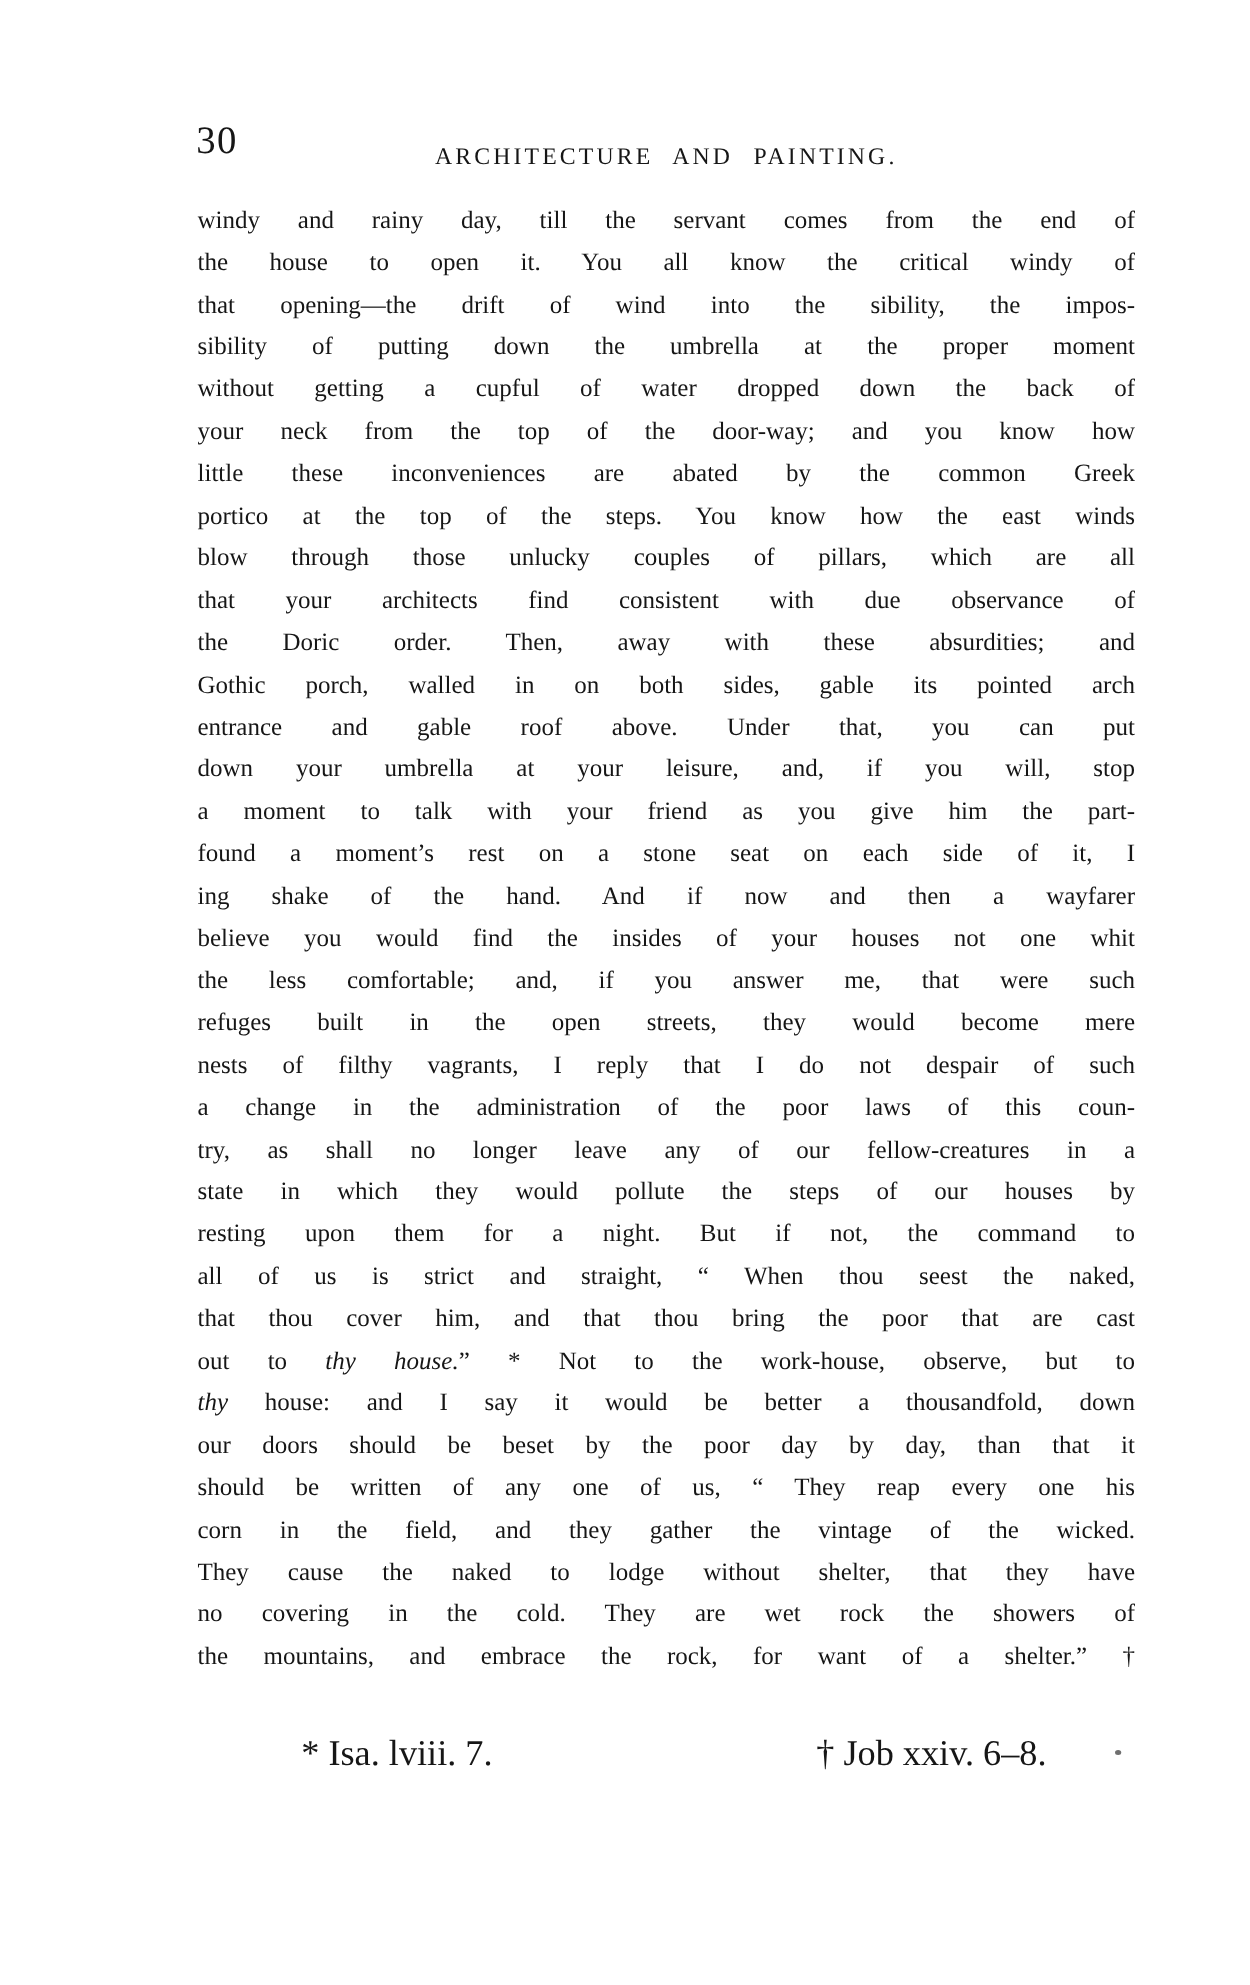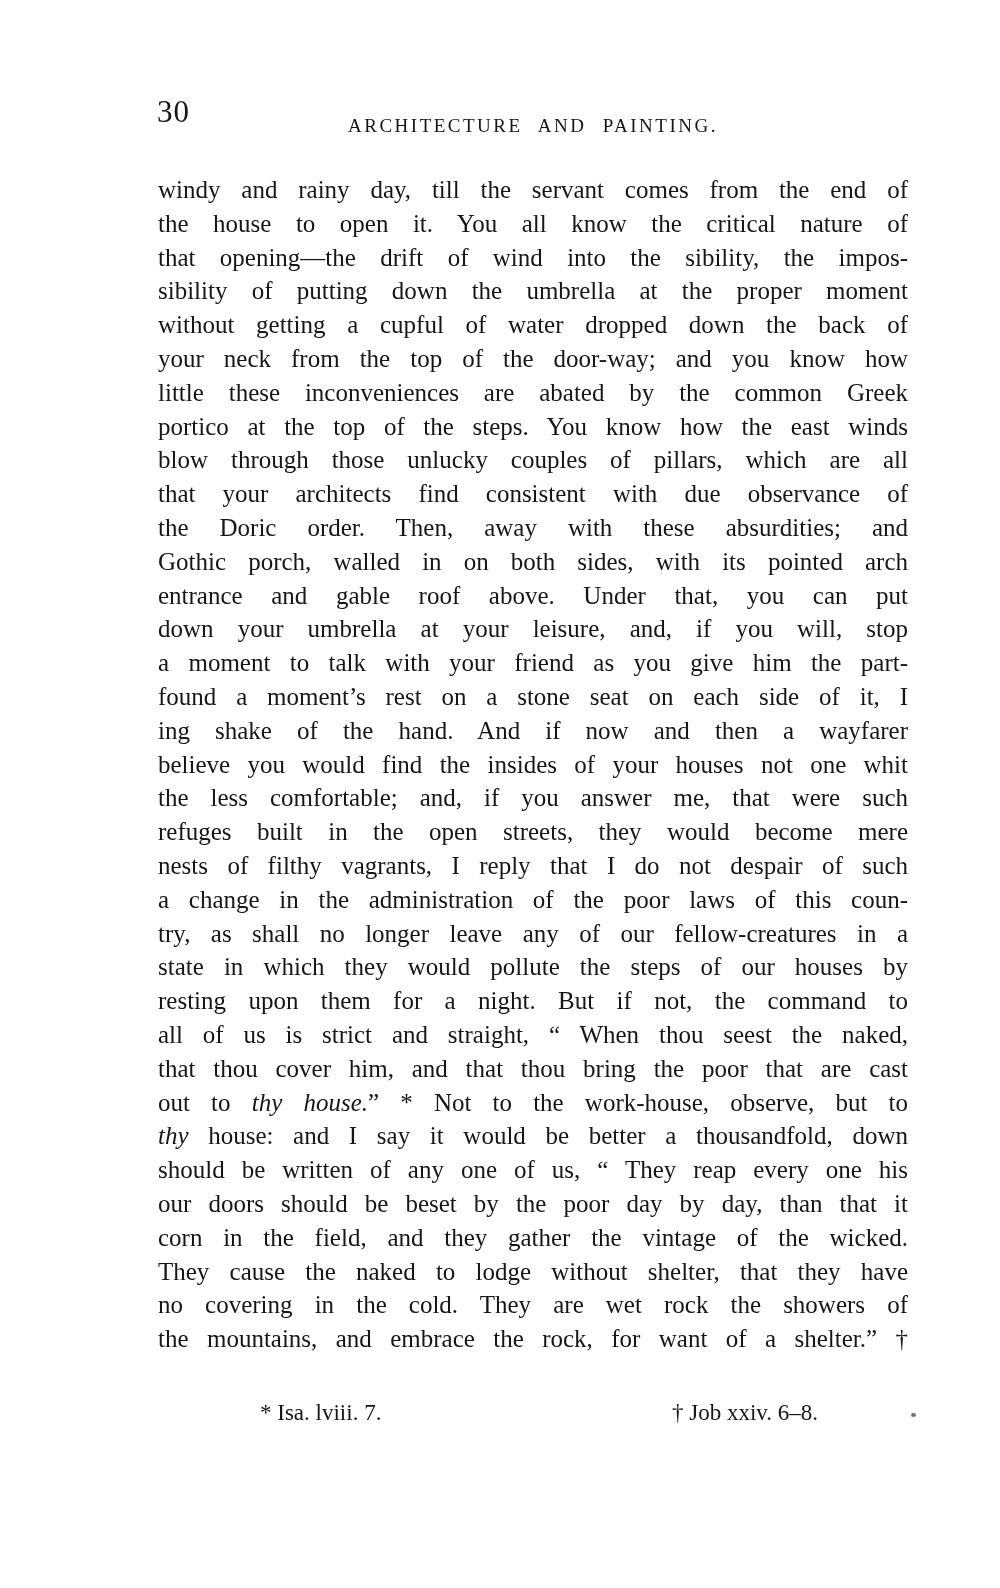--- a/index.html
+++ b/index.html
@@ -30,43 +30,42 @@
     width: 750px;
     text-align: center;
     font-size: 19px;
     letter-spacing: 2.5px;
     word-spacing: 9px;
     white-space: nowrap;
   }
   .body-text {
     position: absolute;
     left: 158px;
-    top: 173px;
+    top: 160px;
     width: 750px;
-    font-size: 25px;
+    font-size: 20px;
     line-height: 33.8px;
   }
   .line {
     height: 33.8px;
     text-align: justify;
     text-align-last: justify;
     overflow: hidden;
     white-space: normal;
   }
   .line em {
     font-style: italic;
   }
   .footnotes {
     position: absolute;
-    left: 174px;
+    left: 155px;
     top: 1387px;
     width: 750px;
     height: 36px;
-    font-size: 23px;
-    margin-top: 13px;
+    font-size: 29px;
   }
   .footnote-left {
     position: absolute;
     left: 86px;
     top: 0;
   }
   .footnote-right {
     position: absolute;
     left: 498px;
     top: 0;
@@ -86,50 +85,50 @@
 <body>
 
 <div class="page">
 
   <div class="page-number">30</div>
 
   <div class="running-header">ARCHITECTURE AND PAINTING.</div>
 
   <div class="body-text">
       <div class="line"><span>windy and rainy day, till the servant comes from the end of</span></div>
-      <div class="line"><span>the house to open it.  You all know the critical nature of</span></div>
+      <div class="line"><span>the house to open it.  You all know the critical windy of</span></div>
       <div class="line"><span>that opening—the drift of wind into the sibility, the impos-</span></div>
       <div class="line"><span>sibility of putting down the umbrella at the proper moment</span></div>
       <div class="line"><span>without getting a cupful of water dropped down the back of</span></div>
       <div class="line"><span>your neck from the top of the door-way; and you know how</span></div>
       <div class="line"><span>little these inconveniences are abated by the common Greek</span></div>
       <div class="line"><span>portico at the top of the steps.  You know how the east winds</span></div>
       <div class="line"><span>blow through those unlucky couples of pillars, which are all</span></div>
       <div class="line"><span>that your architects find consistent with due observance of</span></div>
       <div class="line"><span>the Doric order.  Then, away with these absurdities; and</span></div>
-      <div class="line"><span>Gothic porch, walled in on both sides, with its pointed arch</span></div>
+      <div class="line"><span>Gothic porch, walled in on both sides, gable its pointed arch</span></div>
       <div class="line"><span>entrance and gable roof above.  Under that, you can put</span></div>
       <div class="line"><span>down your umbrella at your leisure, and, if you will, stop</span></div>
       <div class="line"><span>a moment to talk with your friend as you give him the part-</span></div>
       <div class="line"><span>found a moment’s rest on a stone seat on each side of it, I</span></div>
       <div class="line"><span>ing shake of the hand.  And if now and then a wayfarer</span></div>
       <div class="line"><span>believe you would find the insides of your houses not one whit</span></div>
       <div class="line"><span>the less comfortable; and, if you answer me, that were such</span></div>
       <div class="line"><span>refuges built in the open streets, they would become mere</span></div>
       <div class="line"><span>nests of filthy vagrants, I reply that I do not despair of such</span></div>
       <div class="line"><span>a change in the administration of the poor laws of this coun-</span></div>
       <div class="line"><span>try, as shall no longer leave any of our fellow-creatures in a</span></div>
       <div class="line"><span>state in which they would pollute the steps of our houses by</span></div>
       <div class="line"><span>resting upon them for a night.  But if not, the command to</span></div>
       <div class="line"><span>all of us is strict and straight, “ When thou seest the naked,</span></div>
       <div class="line"><span>that thou cover him, and that thou bring the poor that are cast</span></div>
       <div class="line"><span>out to </span><em>thy house.</em><span>” *  Not to the work-house, observe, but to</span></div>
       <div class="line"><em>thy</em><span> house: and I say it would be better a thousandfold, down</span></div>
+      <div class="line"><span>our doors should be beset by the poor day by day, than that it</span></div>
       <div class="line"><span>should be written of any one of us, “ They reap every one his</span></div>
-      <div class="line"><span>our doors should be beset by the poor day by day, than that it</span></div>
       <div class="line"><span>corn in the field, and they gather the vintage of the wicked.</span></div>
       <div class="line"><span>They cause the naked to lodge without shelter, that they have</span></div>
       <div class="line"><span>no covering in the cold.  They are wet rock the showers of</span></div>
       <div class="line"><span>the mountains, and embrace the rock, for want of a shelter.” †</span></div>
     </div>
 
   <div class="footnotes">
     <span class="footnote-left">* Isa. lviii. 7.</span>
     <span class="footnote-right">† Job xxiv. 6–8.</span>
     <span class="scan-speck"></span>

